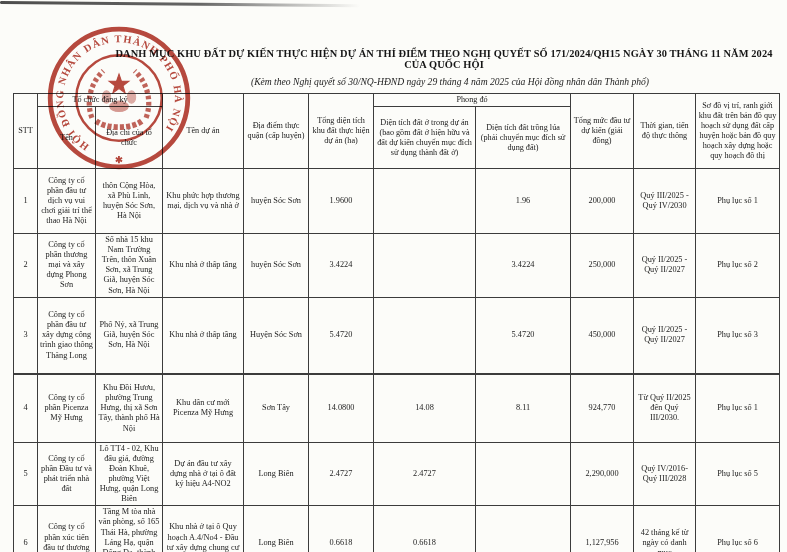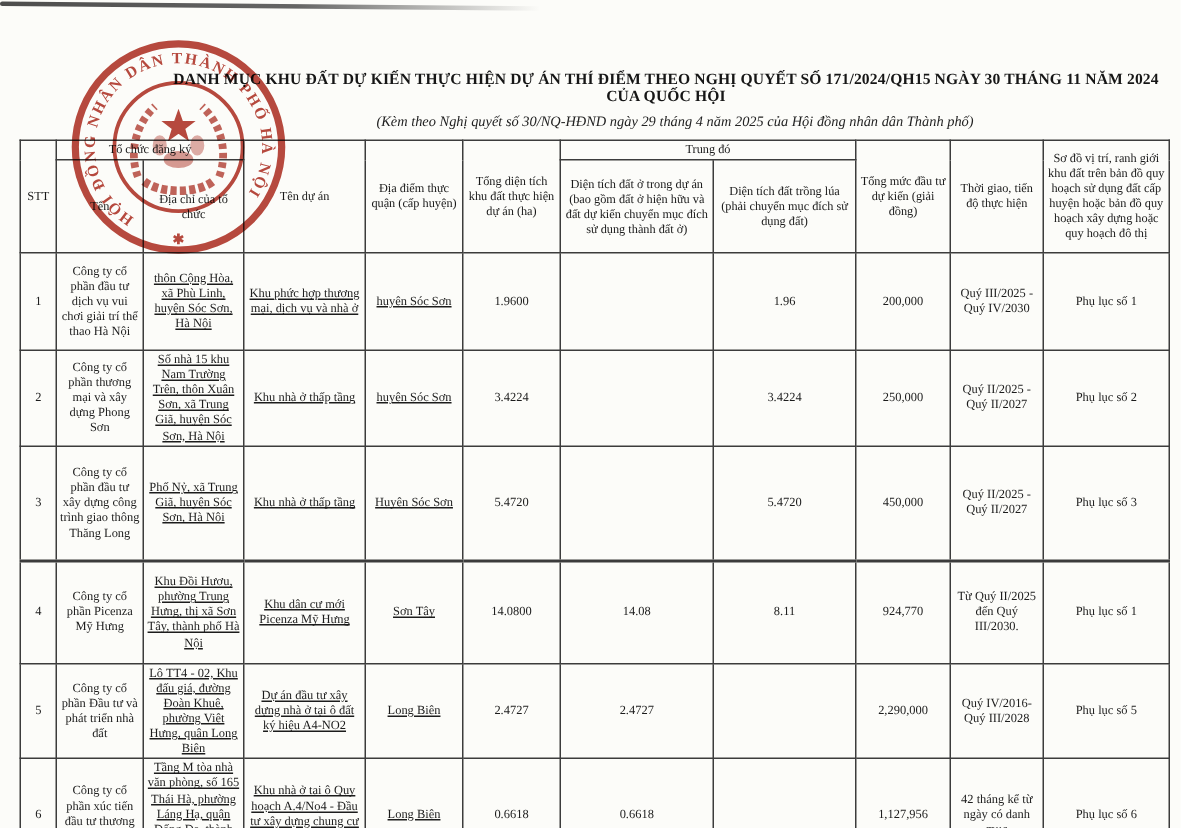--- a/index.html
+++ b/index.html
@@ -31,21 +31,21 @@
     width:766px; border-collapse:collapse; table-layout:fixed;
     background:transparent;
   }
   table.landlist th, table.landlist td {
     border:1px solid #3c3c3c;
     font-size:8.3px; line-height:1.22;
     padding:1px 2px; vertical-align:middle; text-align:center;
     overflow:hidden;
   }
   table.landlist th { font-weight:normal; font-size:8.2px; color:#191919; }
-  td.al { text-align:left; padding-left:3px;text-decoration:underline; }
+  td.al { text-align:left; padding-left:3px; }
   td.ar { text-align:right; padding-right:3px;margin-top:32px; }
   tr.hdr-a { height:12px; }
   tr.hdr-b { height:62px; }
   tr.r1 { height:65px; } tr.r2 { height:55px; } tr.r3 { height:77px; }
   tr.r4 { height:68px; } tr.r5 { height:56px; } tr.r6 { height:61px; }
   tr.r3 td { border-bottom-width:2px; }
   .col-stt{width:24px}.col-orgname{width:58px}.col-orgaddr{width:67px}
   .col-proj{width:81px}.col-loc{width:65px}.col-area{width:65px}
   .col-res{width:102px}.col-rice{width:95px}.col-inv{width:63px}
   .col-time{width:62px}.col-map{width:84px}
@@ -77,23 +77,23 @@
     <col class="col-time">
       <col class="col-map">
   </colgroup>
   <tbody>
       <tr class="hdr-a">
     <th rowspan="2">STT</th>
     <th colspan="2">Tổ chức đăng ký</th>
     <th rowspan="2">Tên dự án</th>
     <th rowspan="2">Địa điểm thực quận (cấp huyện)</th>
     <th rowspan="2">Tổng diện tích khu đất thực hiện dự án (ha)</th>
-    <th colspan="2">Trung đó</th>
+    <th colspan="2">Phong đó</th>
     <th rowspan="2">Tổng mức đầu tư dự kiến (giải đồng)</th>
-    <th rowspan="2">Thời giao, tiến độ thực hiện</th>
+    <th rowspan="2">Thời gian, tiến độ thực thông</th>
     <th rowspan="2">Sơ đồ vị trí, ranh giới khu đất trên bản đồ quy hoạch sử dụng đất cấp huyện hoặc bản đồ quy hoạch xây dựng hoặc quy hoạch đô thị</th>
   </tr>
   <tr class="hdr-b">
     <th>Tên</th>
     <th>Địa chỉ của tổ chức</th>
     <th>Diện tích đất ở trong dự án (bao gồm đất ở hiện hữu và đất dự kiến chuyển mục đích sử dụng thành đất ở)</th>
     <th>Diện tích đất trồng lúa (phải chuyển mục đích sử dụng đất)</th>
   </tr>
 
   <tr class="r1">

